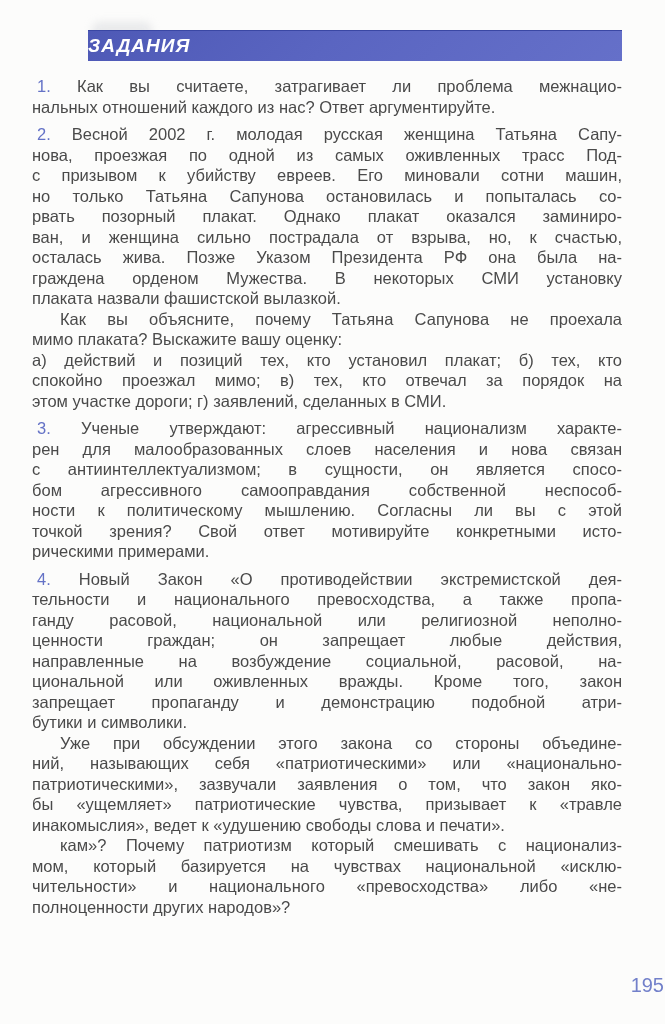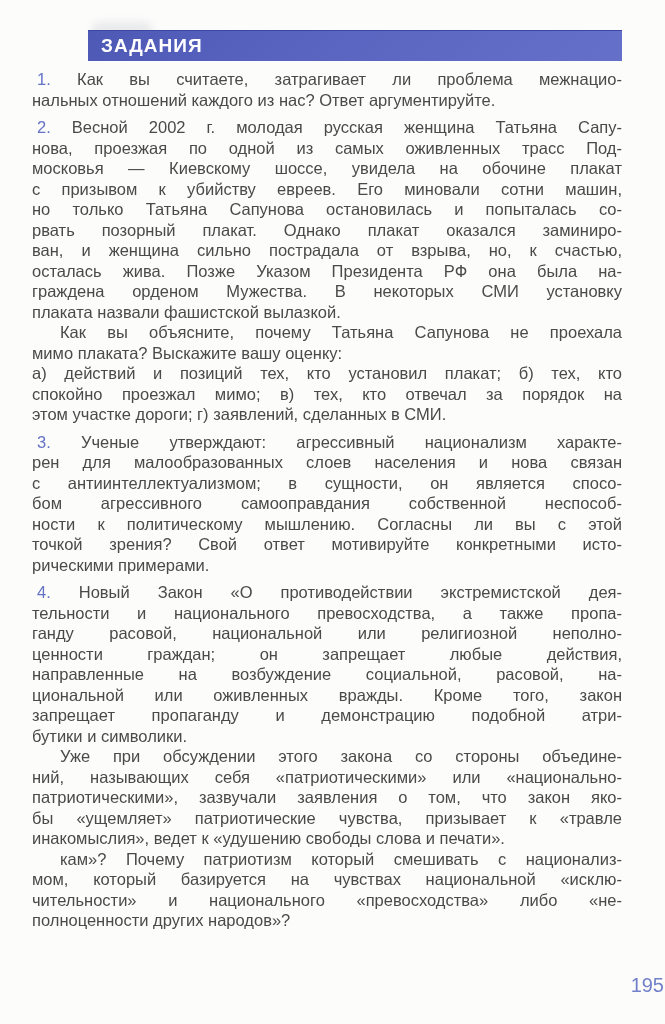--- a/index.html
+++ b/index.html
@@ -32,23 +32,23 @@
     border-top: 1px solid #3a47a4;
     box-sizing: border-box;
   }
   .header-label {
     display: inline-block;
     color: #ffffff;
     font-weight: bold;
     font-size: 19px;
     letter-spacing: 1px;
     line-height: 30px;
-    padding-left: 13px;
+    font-style: italic;
   }
-  .tasks { margin-top: 8px; }
+  .tasks { margin-top: 15px; }
   .task + .task { margin-top: 7px; }
   .line {
     font-size: 16.5px;
     line-height: 20.5px;
     text-align: justify;
     text-align-last: justify;
     white-space: nowrap;
   }
   .line.last {
     text-align-last: left;
@@ -79,21 +79,20 @@
       <div class="task">
         <div class="para">
           <div class="line"><span class="num">1.</span> Как вы считаете, затрагивает ли проблема межнацио-</div>
           <div class="line last">нальных отношений каждого из нас? Ответ аргументируйте.</div>
         </div>
       </div>
       <div class="task">
         <div class="para">
           <div class="line"><span class="num">2.</span> Весной 2002 г. молодая русская женщина Татьяна Сапу-</div>
           <div class="line">нова, проезжая по одной из самых оживленных трасс Под-</div>
-          <div class="line">московья — Киевскому шоссе, увидела на обочине плакат</div>
           <div class="line">с призывом к убийству евреев. Его миновали сотни машин,</div>
           <div class="line">но только Татьяна Сапунова остановилась и попыталась со-</div>
           <div class="line">рвать позорный плакат. Однако плакат оказался заминиро-</div>
           <div class="line">ван, и женщина сильно пострадала от взрыва, но, к счастью,</div>
           <div class="line">осталась жива. Позже Указом Президента РФ она была на-</div>
           <div class="line">граждена орденом Мужества. В некоторых СМИ установку</div>
           <div class="line last">плаката назвали фашистской вылазкой.</div>
         </div>
         <div class="para indent">
           <div class="line">Как вы объясните, почему Татьяна Сапунова не проехала</div>

